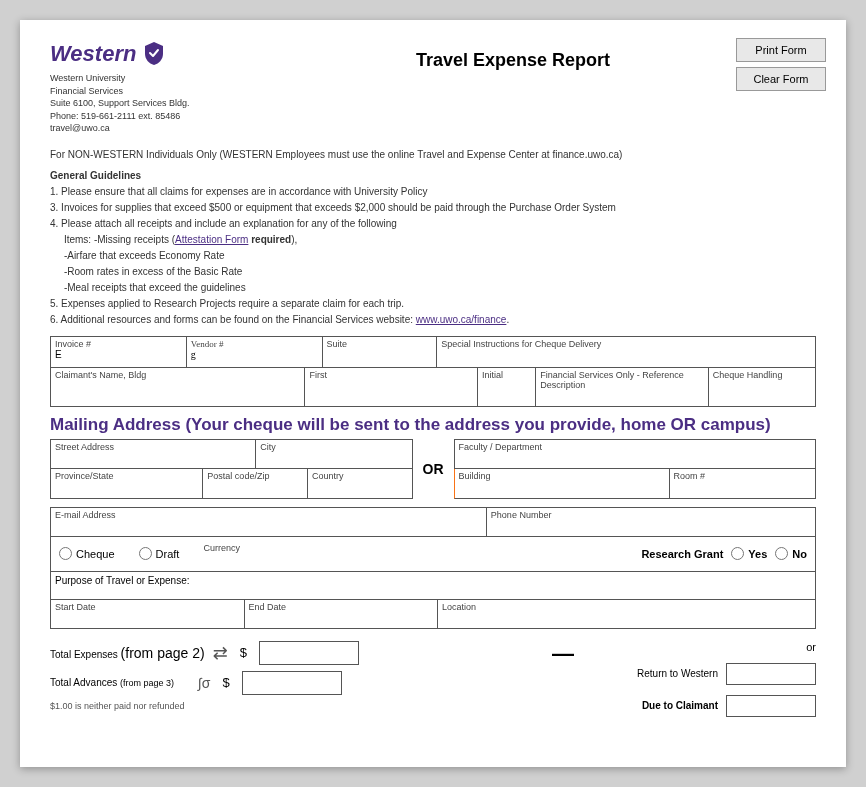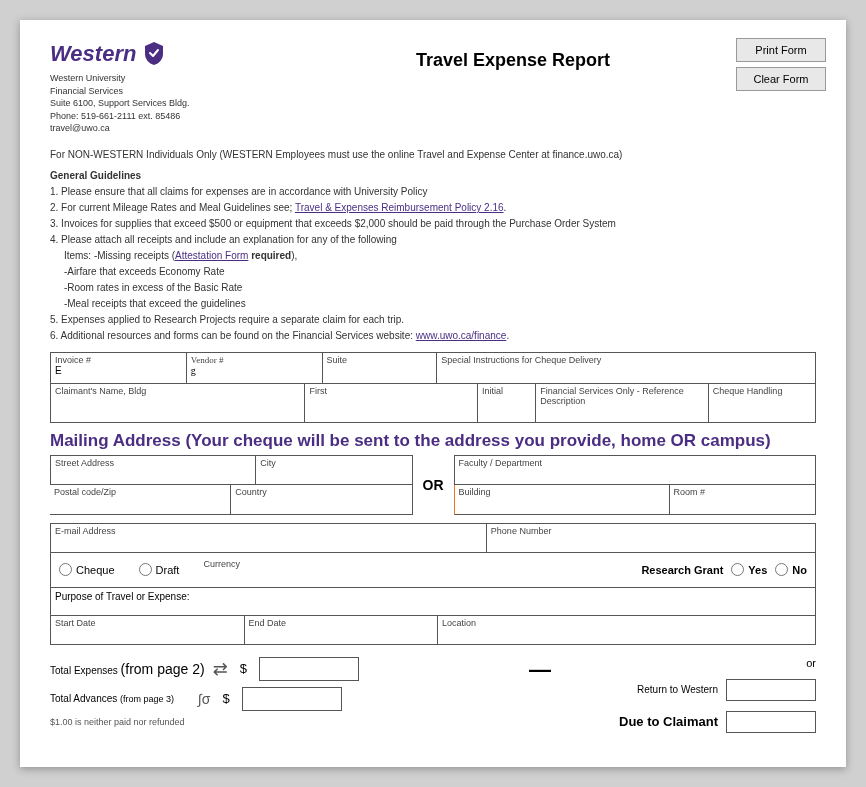--- a/index.html
+++ b/index.html
@@ -251,21 +251,20 @@
     <div class="title-area">
       <span class="main-title">Travel Expense Report</span>
     </div>
   </div>
 
   <div class="intro-text">For NON-WESTERN Individuals Only (WESTERN Employees must use the online Travel and Expense Center at finance.uwo.ca)</div>
 
   <div class="guidelines-section">
     <div style="font-weight:bold;">General Guidelines</div>
     <div>1. Please ensure that all claims for expenses are in accordance with University Policy</div>
-    <div>2. For current Mileage Rates and Meal Guidelines see; <a href="#">Travel &amp; Expenses Reimbursement Policy 2.16</a>.</div>
     <div>3. Invoices for supplies that exceed $500 or equipment that exceeds $2,000 should be paid through the Purchase Order System</div>
     <div>4. Please attach all receipts and include an explanation for any of the following</div>
     <div>
       &nbsp;&nbsp;&nbsp;&nbsp;&nbsp;Items: -Missing receipts (<a href="#">Attestation Form</a> <strong>required</strong>),
     </div>
     <div>&nbsp;&nbsp;&nbsp;&nbsp;&nbsp;-Airfare that exceeds Economy Rate</div>
     <div>&nbsp;&nbsp;&nbsp;&nbsp;&nbsp;-Room rates in excess of the Basic Rate</div>
     <div>&nbsp;&nbsp;&nbsp;&nbsp;&nbsp;-Meal receipts that exceed the guidelines</div>
     <div>5. Expenses applied to Research Projects require a separate claim for each trip.</div>
     <div>6. Additional resources and forms can be found on the Financial Services website: <a href="#">www.uwo.ca/finance</a>.</div>
@@ -325,20 +324,24 @@
           <span class="field-label">Street Address</span>
           <span class="field-value"></span>
         </div>
         <div class="field-cell" style="flex:1.5; min-height:30px; border-left:none;">
           <span class="field-label">City</span>
           <span class="field-value"></span>
         </div>
       </div>
 
       <div class="inline-row addr-row2">
+        <div class="field-cell" style="flex:1.5; min-height:30px; border-top:none;">
+          <span class="field-label">Province/State</span>
+          <span class="field-value"></span>
+        </div>
         <div class="field-cell" style="flex:1; min-height:30px; border-top:none; border-left:none;">
           <span class="field-label">Postal code/Zip</span>
           <span class="field-value"></span>
         </div>
         <div class="field-cell" style="flex:1; min-height:30px; border-top:none; border-left:none;">
           <span class="field-label">Country</span>
           <span class="field-value"></span>
         </div>
       </div>
     </div>
@@ -447,19 +450,19 @@
 
     <div style="display:flex; align-items:center; font-size:22px; font-weight:bold; padding-top:0; color:#000;">—</div>
 
     <div style="display:flex; flex-direction:column; align-items:flex-end; gap:10px; min-width:220px;">
       <div style="font-size:11px; text-align:right;">or</div>
       <div style="display:flex; align-items:center; gap:8px;">
         <span style="font-size:10px;">Return to Western</span>
         <div style="border:1px solid #555; width:90px; height:22px;"></div>
       </div>
       <div style="display:flex; align-items:center; gap:8px;">
-        <span style="font-size:13px; font-weight:bold;padding-left:48px;">Due to Claimant</span>
+        <span style="font-size:10px; font-weight:bold;padding-left:48px;">Due to Claimant</span>
         <div style="border:1px solid #555; width:90px; height:22px;"></div>
       </div>
     </div>
   </div>
 
 </div>
 
 </body></html>

